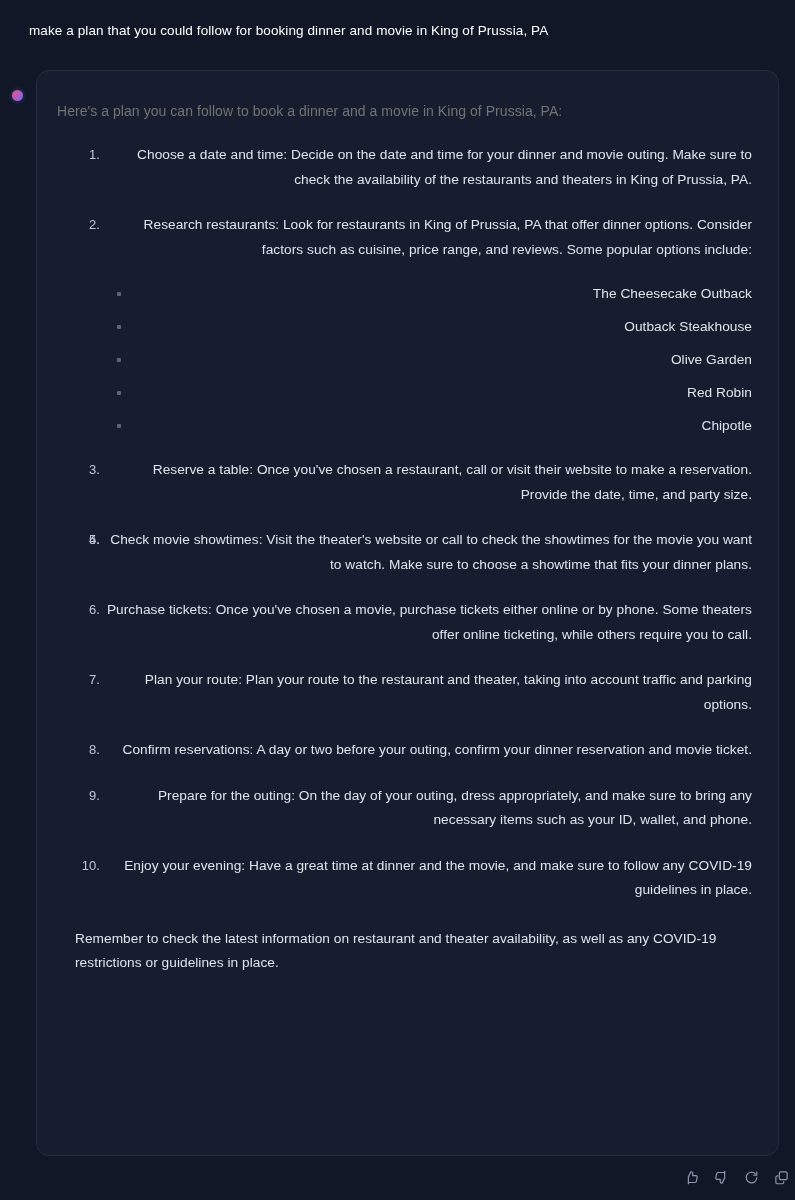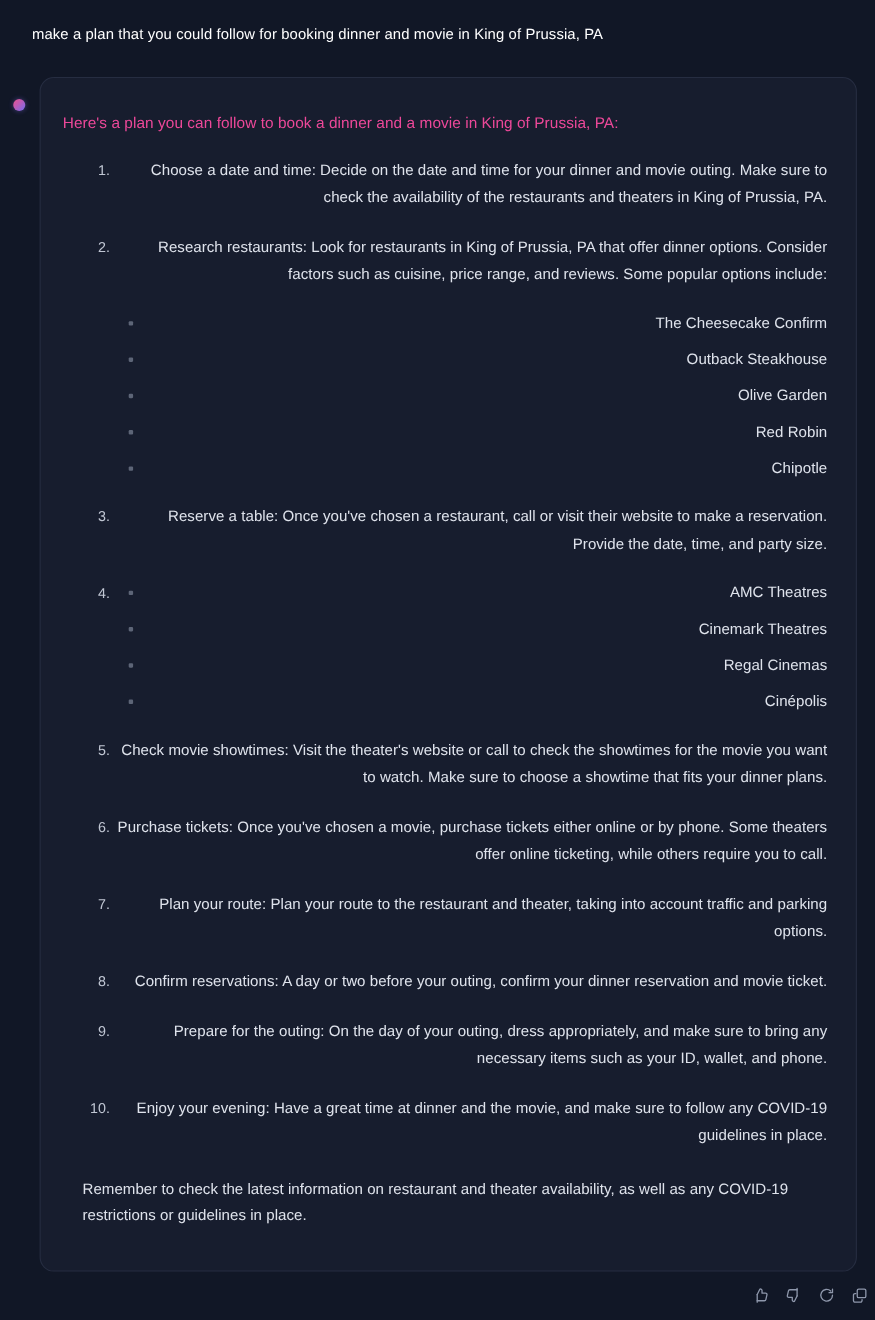--- a/index.html
+++ b/index.html
@@ -52,21 +52,21 @@
     min-height: 1086px;
     background: #171d2e;
     border: 1px solid #262d41;
     border-radius: 13px;
     padding: 20px 26px 26px 20px;
   }
 
   .intro {
     font-size: 14px;
     line-height: 22px;
-    color: #ec4899;
+    color: #737373;
     margin: 9px 0 0 0;
     padding-left: 0px;
     letter-spacing: 0.05px;
   }
 
   
   ol.steps {
     margin: 21px 0 0 0;
     padding-left: 48px;
     list-style: none;
@@ -164,33 +164,28 @@
 
   <div class="avatar-dot"></div>
 
   <div class="assistant-card">
 
     <p class="intro">Here's a plan you can follow to book a dinner and a movie in King of Prussia, PA:</p>
 
     <ol class="steps" id="steps-root">
         <li><span>Choose a date and time: Decide on the date and time for your dinner and movie outing. Make sure to check the availability of the restaurants and theaters in King of Prussia, PA.</span></li>
         <li><span>Research restaurants: Look for restaurants in King of Prussia, PA that offer dinner options. Consider factors such as cuisine, price range, and reviews. Some popular options include:</span><ul class="sublist">
-            <li>The Cheesecake Confirm</li>
+            <li>The Cheesecake Outback</li>
             <li>Outback Steakhouse</li>
             <li>Olive Garden</li>
             <li>Red Robin</li>
             <li>Chipotle</li>
           </ul></li>
         <li><span>Reserve a table: Once you've chosen a restaurant, call or visit their website to make a reservation. Provide the date, time, and party size.</span></li>
-        <li><ul class="sublist">
-            <li>AMC Theatres</li>
-            <li>Cinemark Theatres</li>
-            <li>Regal Cinemas</li>
-            <li>Cinépolis</li>
-          </ul></li>
+        <li></li>
         <li><span>Check movie showtimes: Visit the theater's website or call to check the showtimes for the movie you want to watch. Make sure to choose a showtime that fits your dinner plans.</span></li>
         <li><span>Purchase tickets: Once you've chosen a movie, purchase tickets either online or by phone. Some theaters offer online ticketing, while others require you to call.</span></li>
         <li><span>Plan your route: Plan your route to the restaurant and theater, taking into account traffic and parking options.</span></li>
         <li><span>Confirm reservations: A day or two before your outing, confirm your dinner reservation and movie ticket.</span></li>
         <li><span>Prepare for the outing: On the day of your outing, dress appropriately, and make sure to bring any necessary items such as your ID, wallet, and phone.</span></li>
         <li><span>Enjoy your evening: Have a great time at dinner and the movie, and make sure to follow any COVID-19 guidelines in place.</span></li>
       </ol>
 
     <p class="closing">Remember to check the latest information on restaurant and theater availability, as well as any COVID-19 restrictions or guidelines in place.</p>
   </div>

